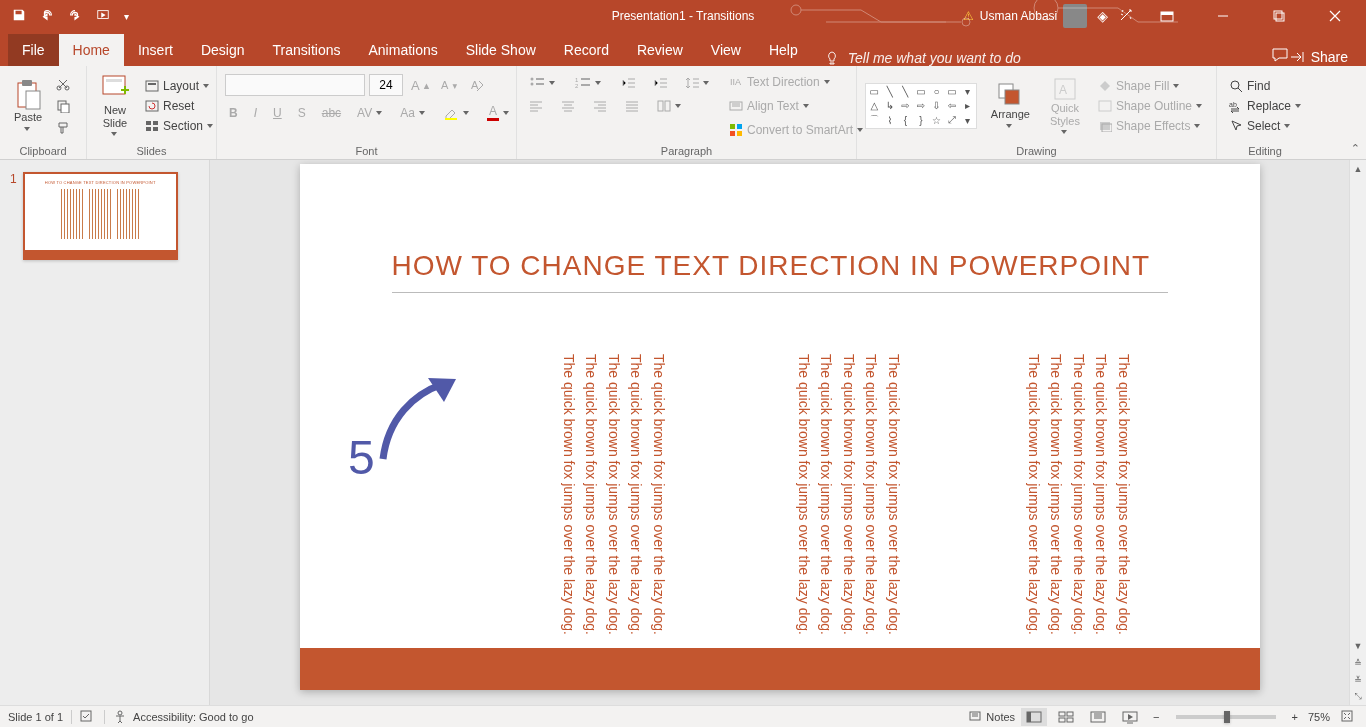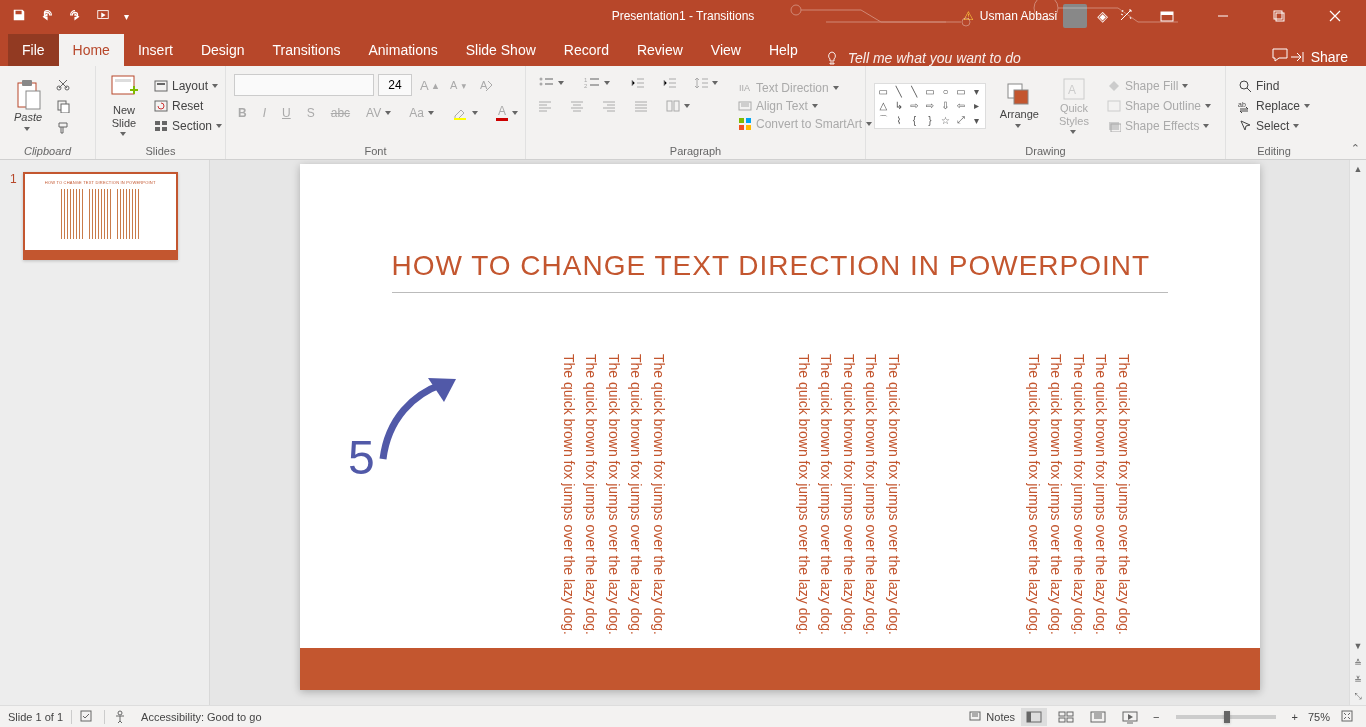--- a/index.html
+++ b/index.html
@@ -171,21 +171,21 @@
       <svg width="16" height="14">
           <path d="M2 7h9M8 3l4 4-4 4M14 2v10" stroke="#fff" fill="none"></path>
         </svg>
       <span>Share</span>
     </span>
   </div>
 </div>
 
 <div class="ribbon">
 
-  <div class="group" style="width:96px;font-style:italic;">
+  <div class="group" style="width:87px;">
     <div style="display:flex; flex:1; gap:4px;">
       <div class="vbtn">
         <svg width="28" height="32">
             <rect x="4" y="4" width="18" height="24" fill="#fff" stroke="#B7472A"></rect>
             <rect x="8" y="1" width="10" height="6" rx="1" fill="#888"></rect>
             <rect x="12" y="12" width="14" height="18" fill="#fff" stroke="#888"></rect>
           </svg>
         <span>Paste</span>
         <span class="dd"></span>
       </div>
@@ -364,21 +364,21 @@
             </span>
           <span class="btn disabled">
               <svg width="14" height="12">
                 <rect x="1" y="1" width="5" height="10" fill="none" stroke="#aaa"></rect>
                 <rect x="8" y="1" width="5" height="10" fill="none" stroke="#aaa"></rect>
               </svg>
               <span class="dd"></span>
             </span>
         </div>
       </div>
-      <div style="display:flex; flex-direction:column; gap:0; justify-content:center;">
+      <div style="display:flex; flex-direction:column; gap:6px; justify-content:center;">
         <span class="btn disabled">
             <svg width="14" height="14">
               <text x="1" y="10" font-size="9" fill="#aaa">IIA</text>
             </svg>
             <span>Text Direction</span>
             <span class="dd"></span>
           </span>
         <span class="btn disabled">
             <svg width="14" height="14">
               <rect x="1" y="3" width="12" height="8" fill="none" stroke="#aaa"></rect>
@@ -557,21 +557,21 @@
 </div>
 
 <div class="status-bar">
   <span>Slide 1 of 1</span>
   <span class="sep"></span>
   <span><svg width="16" height="14">
         <rect x="1" y="2" width="10" height="10" fill="none" stroke="#666"></rect>
         <path d="M3 7l2 2 4-4" stroke="#666" fill="none"></path>
       </svg></span>
   <span class="sep"></span>
-  <span style="display:flex;align-items:center;gap:14px;">
+  <span style="display:flex;align-items:center;gap:6px;">
     <svg width="14" height="14">
         <circle cx="7" cy="3" r="2" fill="none" stroke="#666"></circle>
         <path d="M3 6h8M7 6v5M5 13l2-2 2 2" stroke="#666" fill="none"></path>
       </svg>
     <span>Accessibility: Good to go</span>
   </span>
 
   <div class="right">
     <span style="display:flex;align-items:center;gap:4px;">
       <svg width="14" height="14">

